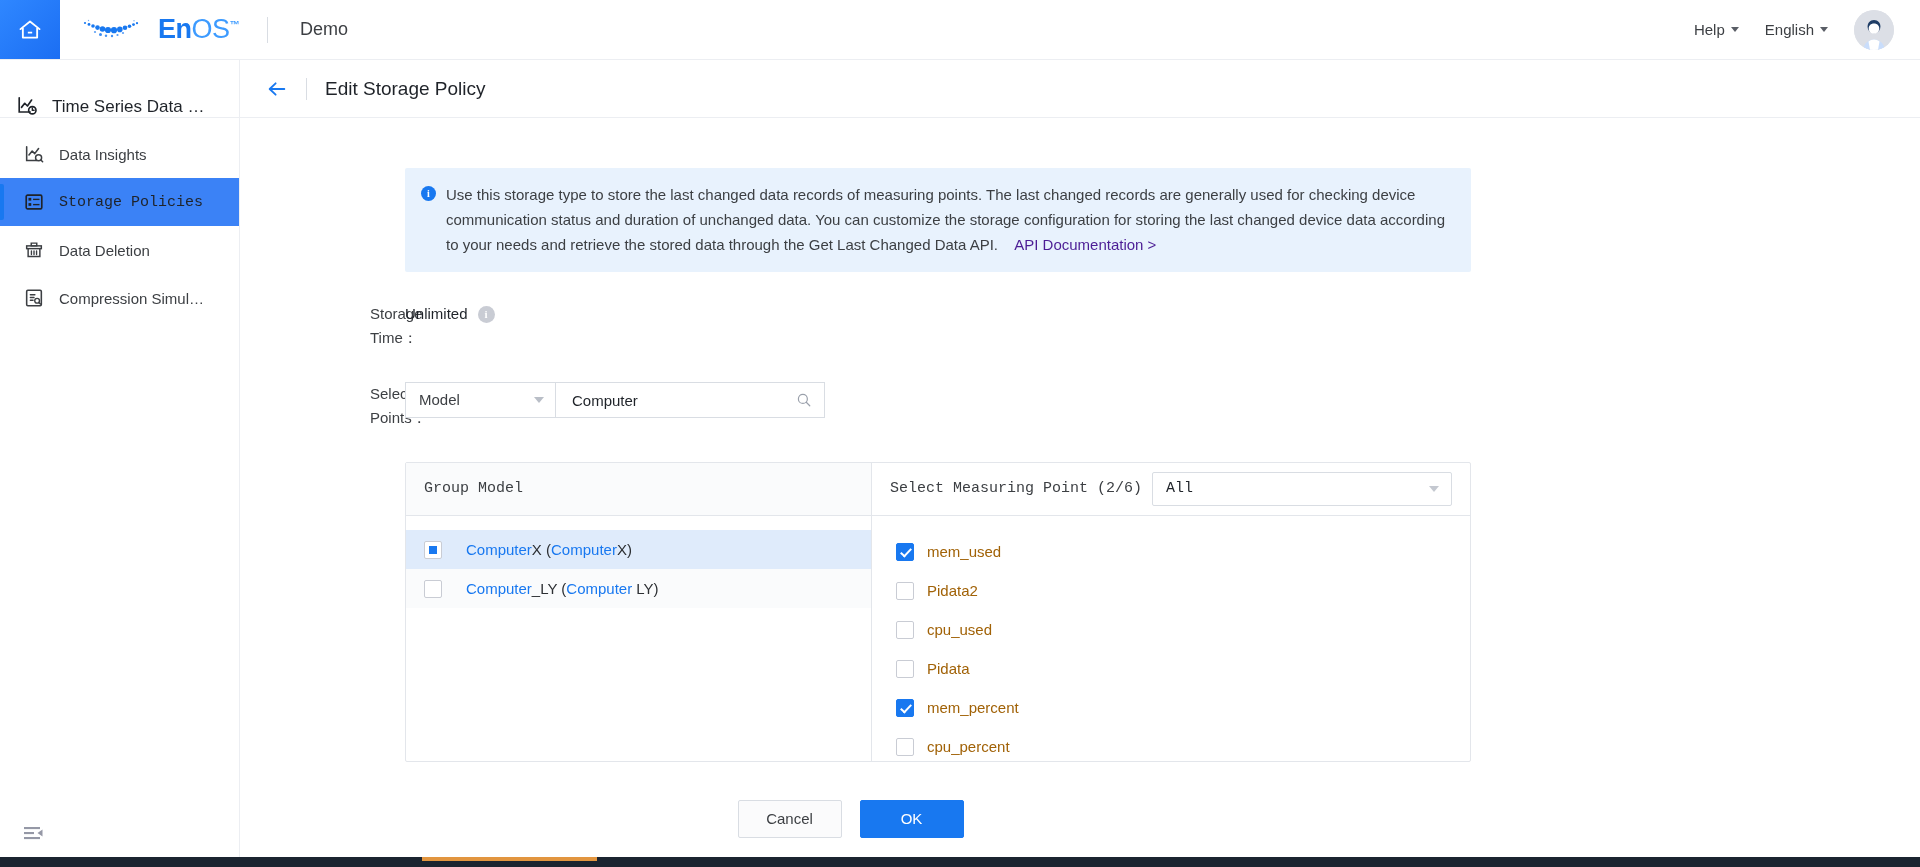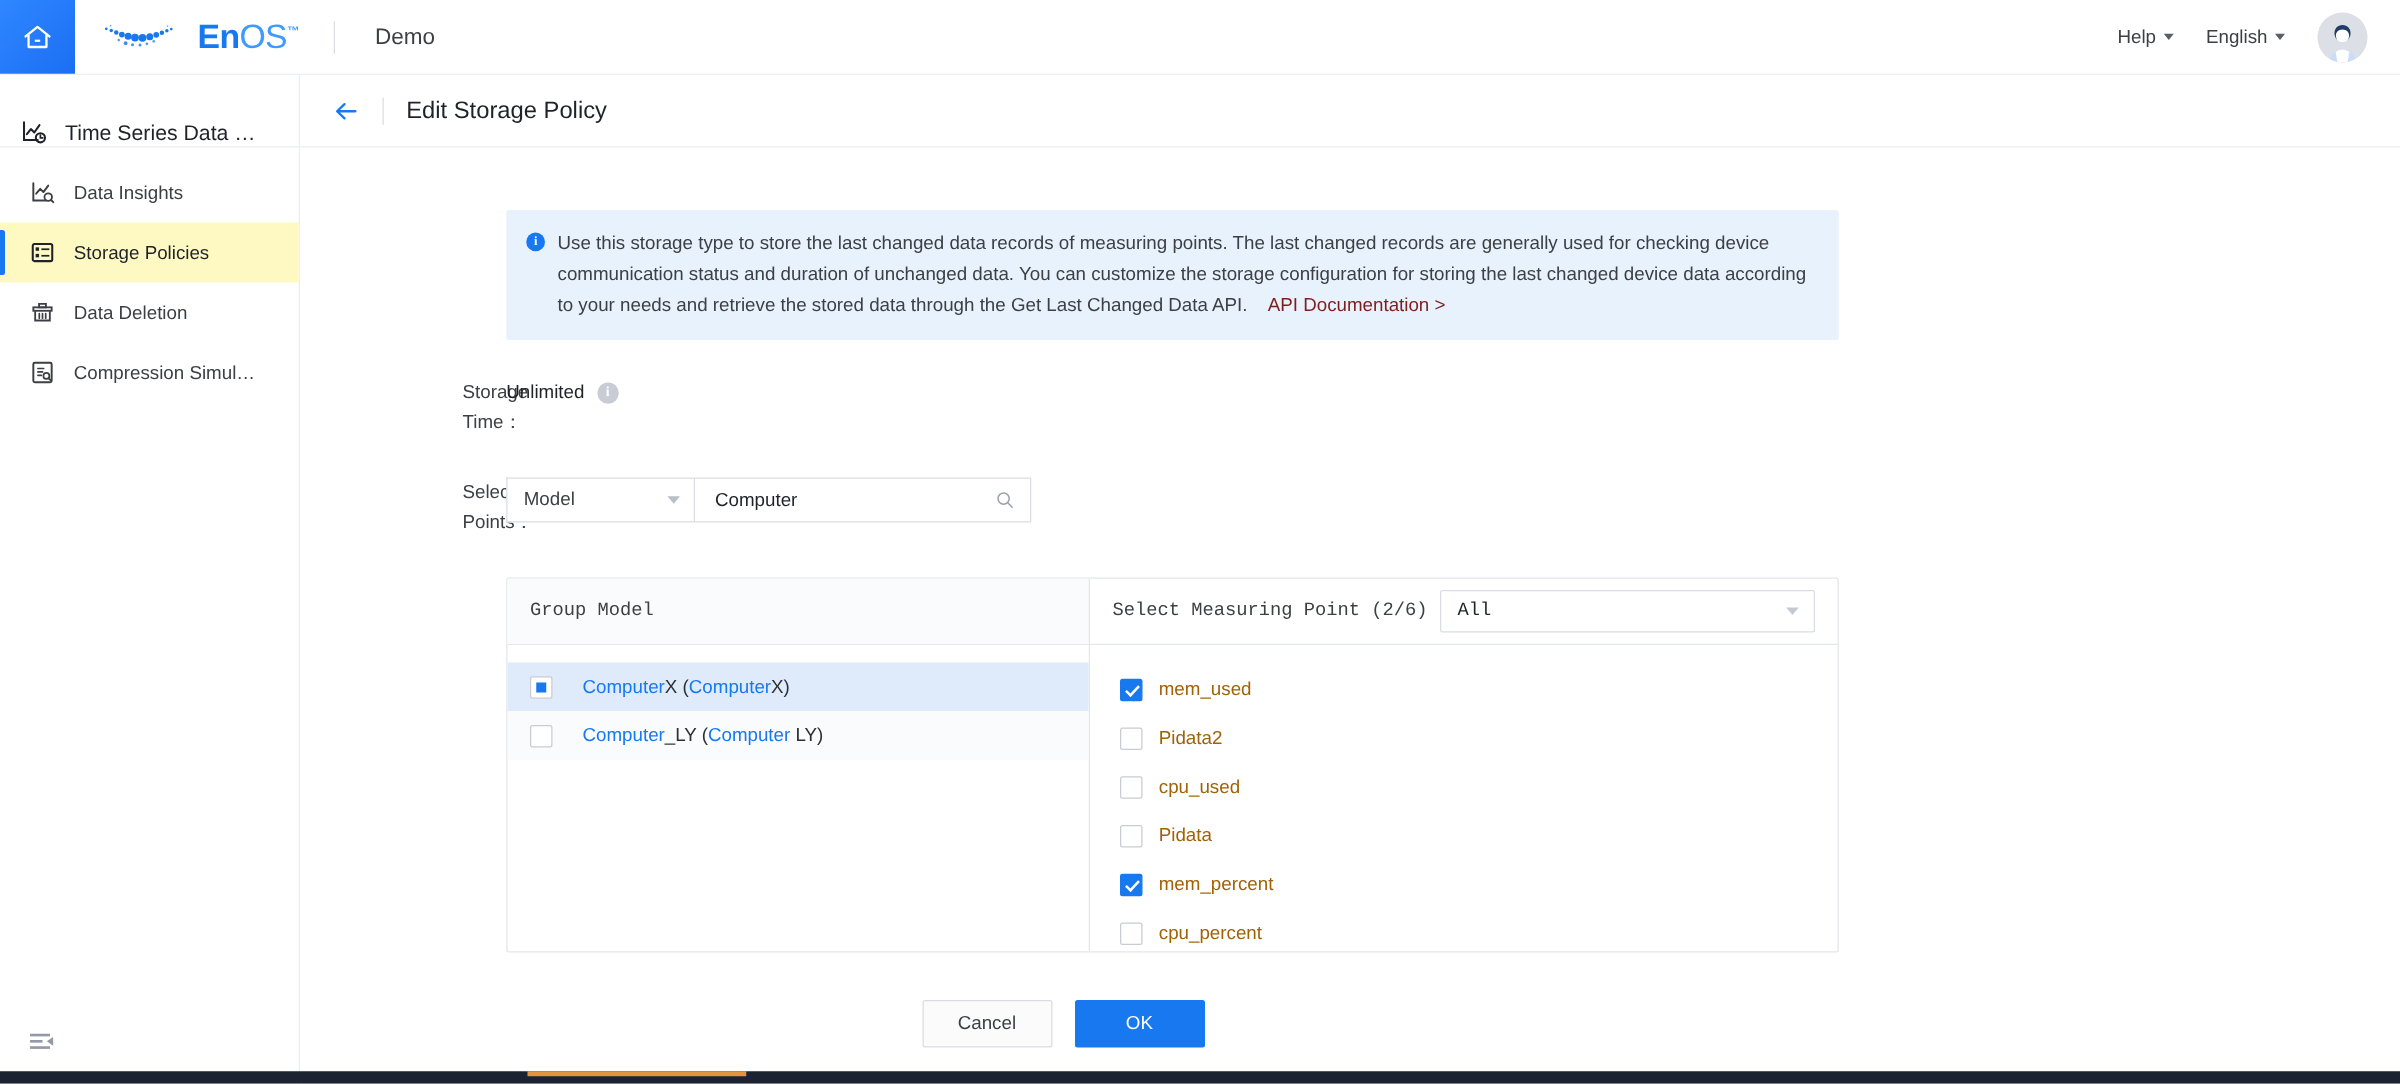--- a/index.html
+++ b/index.html
@@ -134,22 +134,23 @@
     display: flex;
     align-items: center;
     gap: 14px;
     padding-left: 23px;
     font-size: 15px;
     color: #3c3f43;
     cursor: pointer;
     position: relative;
   }
   .menu-item.active {
-    background: #fef9c3;
+    background: #3b82f6;
     color: #1f2329;
+    font-family: Liberation Mono, monospace;
   }
   .menu-item.active::before {
     content: "";
     position: absolute;
     left: 0; top: 6px; bottom: 6px;
     width: 4px;
     background: #1878f0;
     border-radius: 0 2px 2px 0;
   }
   .menu-icon { width: 22px; height: 22px; flex: none; display:block; }
@@ -264,21 +265,21 @@
     flex: none;
     margin-top: 4px;
     font-family: "Liberation Serif", serif;
   }
   .banner-text {
     font-size: 15px;
     line-height: 25px;
     color: #3c3f43;
   }
   .banner-link {
-    color: #7f1d1d;
+    color: #4c1d95;
     text-decoration: none;
     cursor: pointer;
     margin-left: 12px;
   }
 
   .storage-time-row { margin-top: 28px; }
   .select-points-row { margin-top: 30px; }
 
   
   .search-group {

